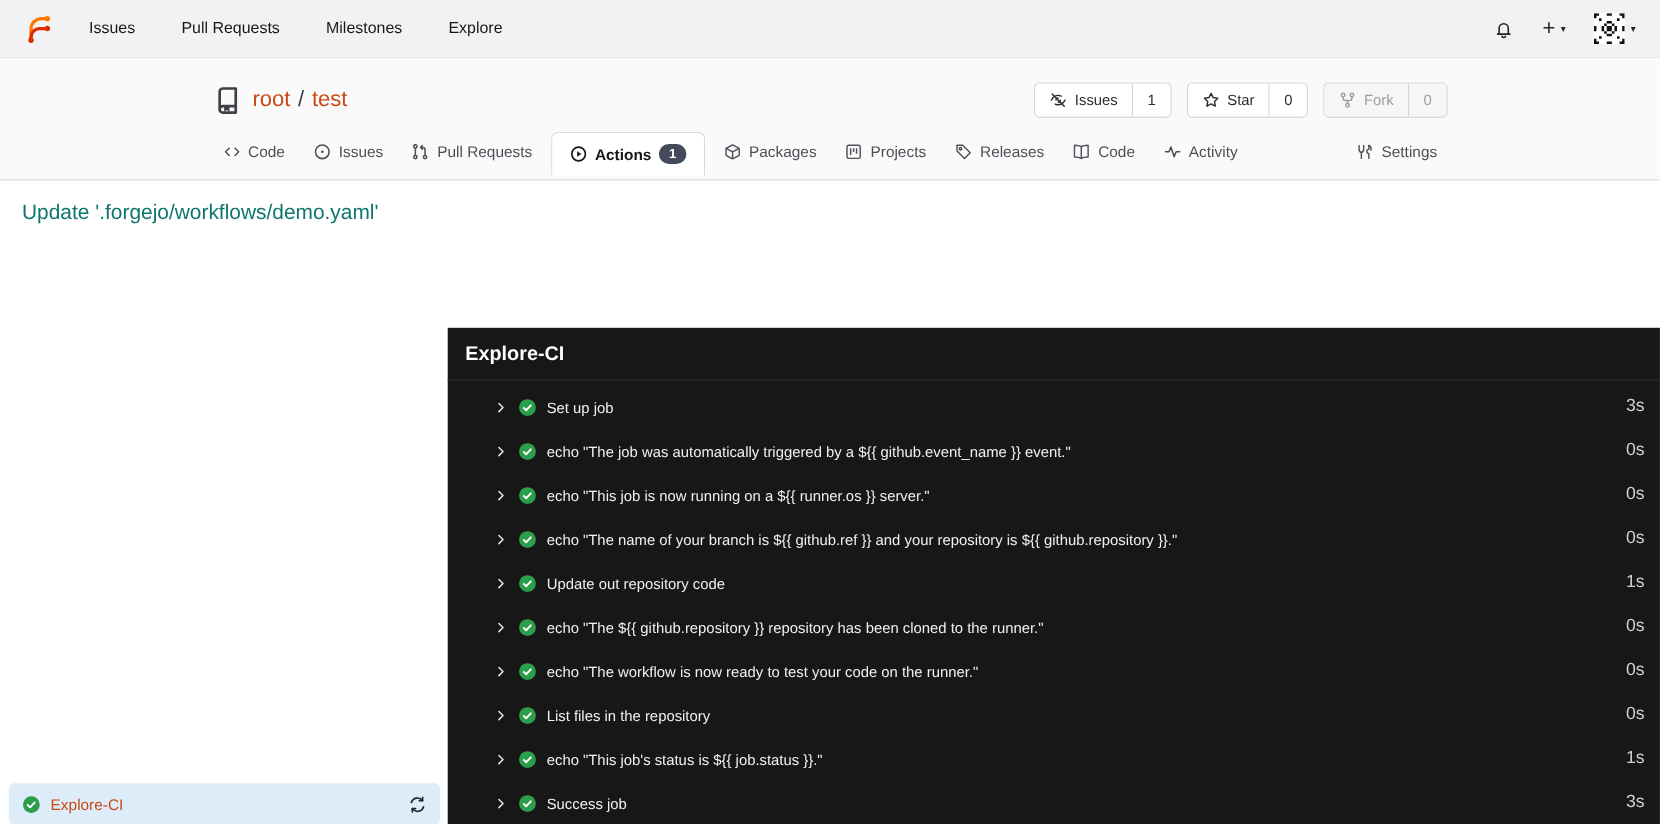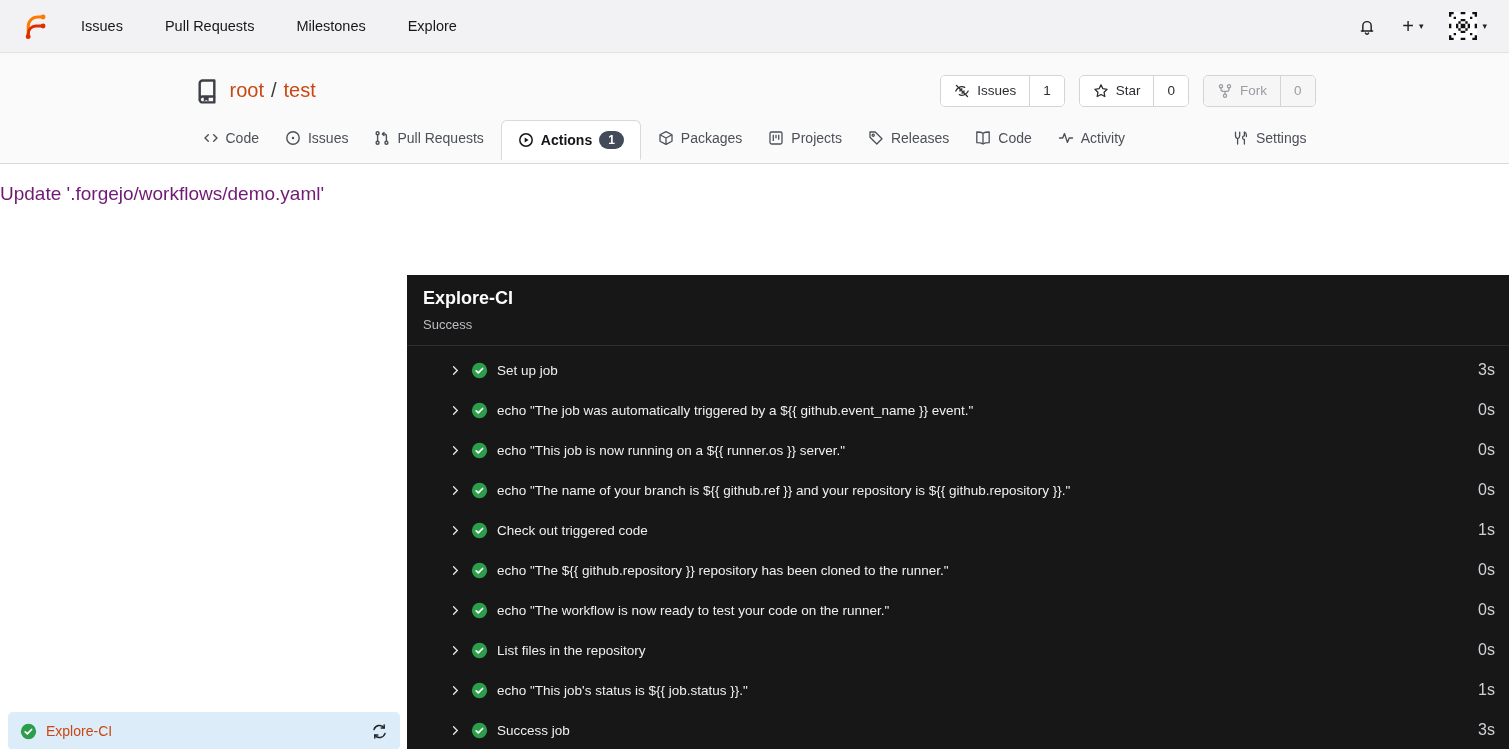--- a/index.html
+++ b/index.html
@@ -39,22 +39,22 @@
   .tab { display:flex; align-items:center; gap:7px; padding:10px 9px; font-size:14px;
     color:#4c5058; cursor:pointer; white-space:nowrap; }
   .tab svg { flex:0 0 auto; }
   .tab.active { background:#fff; border:1px solid #d9d9db; border-bottom:1px solid #fff;
     border-radius:6px 6px 0 0; margin-bottom:-1px; padding:10px 16px; color:#141518; font-weight:700; }
   .tab-badge { background:#434b5a; color:#fff; font-size:12px; font-weight:700;
     border-radius:10px; padding:2px 9px; }
   .tab-settings { margin-left:auto; }
 
   
-  .run-title { height:59px; display:flex; align-items:center; padding:0 0;
-    font-size:19px; color:#701a75; }
+  .run-title { height:59px; display:flex; align-items:center; padding:0 20px;
+    font-size:19px; color:#0f766e; }
 
   
   .run-body { display:flex; height:527px;align-items:flex-end; }
   .job-sidebar { width:407px; background:#fff; padding:6px 0 0 0; }
   .job-item { margin:0 7px 0 8px; height:38px; border-radius:5px; background:#dcecf9;
     display:flex; align-items:center; gap:9px; padding:0 12px; cursor:pointer; }
   .job-item-label { color:#cb4712; font-size:14px; }
   .job-refresh { margin-left:auto; color:#222327; display:flex; cursor:pointer; }
 
   .run-panel { flex:1; background:#171718; color:#ededef; display:flex; flex-direction:column; }
@@ -289,21 +289,20 @@
           <path d="M13.2 9.8A5.4 5.4 0 0 1 3.6 11.4"></path>
           <path d="M3.6 14.2v-2.8h2.8"></path>
         </svg>
       </span>
     </div>
   </aside>
 
   <section class="run-panel">
     <div class="panel-head">
       <div class="panel-title">Explore-CI</div>
-      <div class="panel-status">Success</div>
     </div>
     <div class="step-list">
   <div class="step-row">
     <span class="step-chevron">
       <svg width="13" height="13" viewBox="0 0 16 16" fill="none" stroke="currentColor" stroke-width="1.7" stroke-linecap="round" stroke-linejoin="round">
         <path d="M5.6 3.4 10.2 8l-4.6 4.6"></path>
       </svg>
     </span>
     <span>
       <svg width="17" height="17" viewBox="0 0 16 16">
@@ -368,21 +367,21 @@
       <svg width="13" height="13" viewBox="0 0 16 16" fill="none" stroke="currentColor" stroke-width="1.7" stroke-linecap="round" stroke-linejoin="round">
         <path d="M5.6 3.4 10.2 8l-4.6 4.6"></path>
       </svg>
     </span>
     <span>
       <svg width="17" height="17" viewBox="0 0 16 16">
         <circle cx="8" cy="8" r="7.2" fill="#2c9e4b"></circle>
         <path d="M4.9 8.3l2 2 4-4.2" fill="none" stroke="#fff" stroke-width="1.6" stroke-linecap="round" stroke-linejoin="round"></path>
       </svg>
     </span>
-    <span class="step-label">Check out triggered code</span>
+    <span class="step-label">Update out repository code</span>
     <span class="step-duration">1s</span>
   </div>
 
   <div class="step-row">
     <span class="step-chevron">
       <svg width="13" height="13" viewBox="0 0 16 16" fill="none" stroke="currentColor" stroke-width="1.7" stroke-linecap="round" stroke-linejoin="round">
         <path d="M5.6 3.4 10.2 8l-4.6 4.6"></path>
       </svg>
     </span>
     <span>

